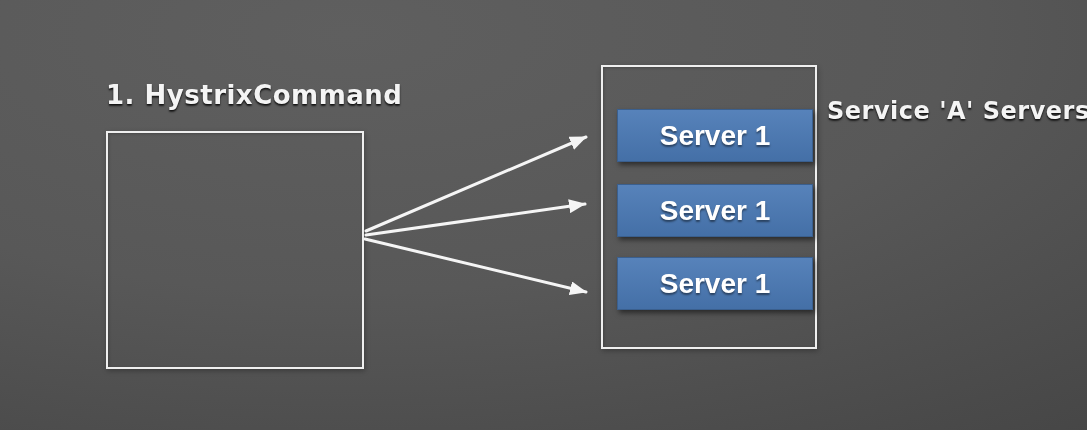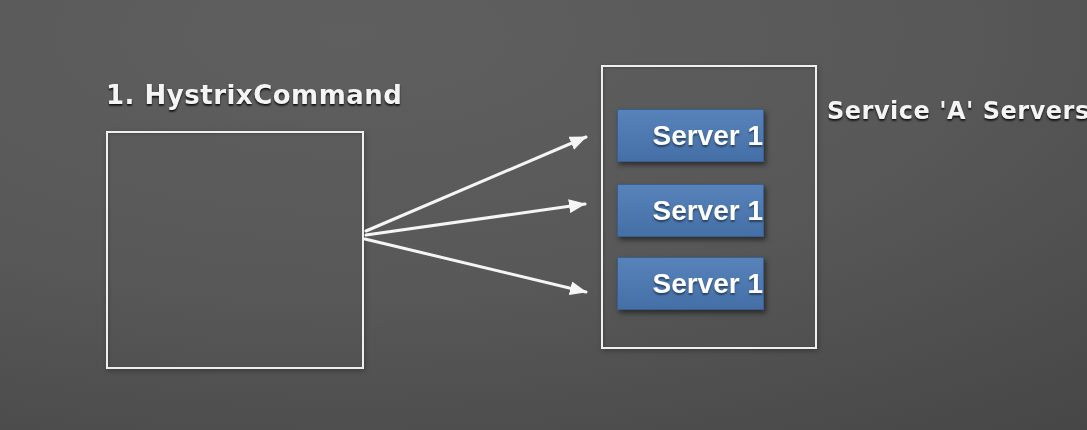--- a/index.html
+++ b/index.html
@@ -58,34 +58,34 @@
   }
   .service-box {
     left: 601px;
     top: 65px;
     width: 216px;
     height: 284px;
   }
   .server-box {
     position: absolute;
     left: 14px;
-    width: 147px;
+    width: 196px;
     height: 53px;
     box-sizing: border-box;
     background:
       linear-gradient(180deg, rgba(255,255,255,0.07), rgba(0,0,0,0.08)),
       var(--server-fill);
     border: 1px solid var(--server-border);
     box-shadow: 2px 3px 5px rgba(0,0,0,0.5);
     color: var(--server-text);
     font-family: "Liberation Sans", sans-serif;
     font-weight: bold;
     font-size: 28px;
     line-height: 51px;
-    text-align: right;
+    text-align: center;
     text-shadow: 0 2px 2px rgba(0,0,0,0.45);
   }
   .server-1 { top: 42px; }
   .server-2 { top: 117px; }
   .server-3 { top: 190px; }
   svg.arrows {
     position: absolute;
     inset: 0;
     width: 1087px;
     height: 430px;

